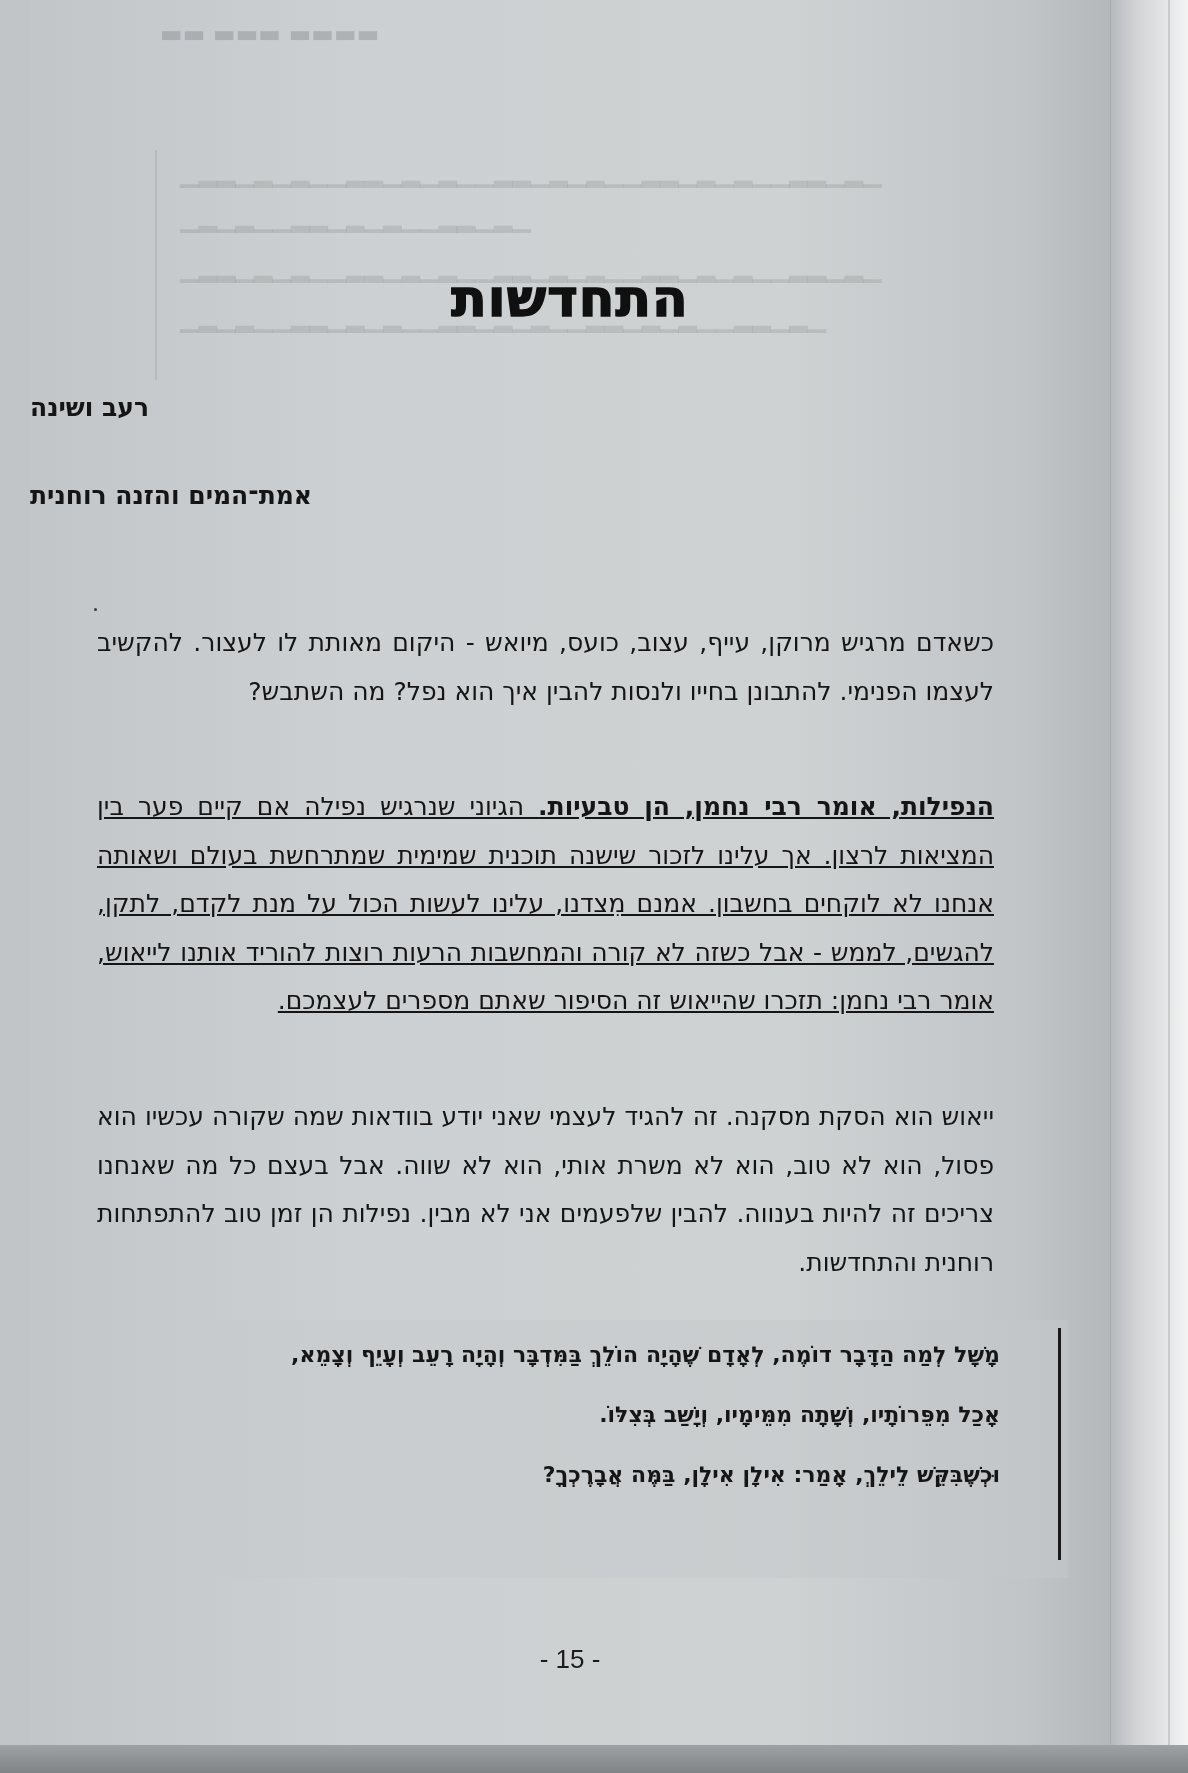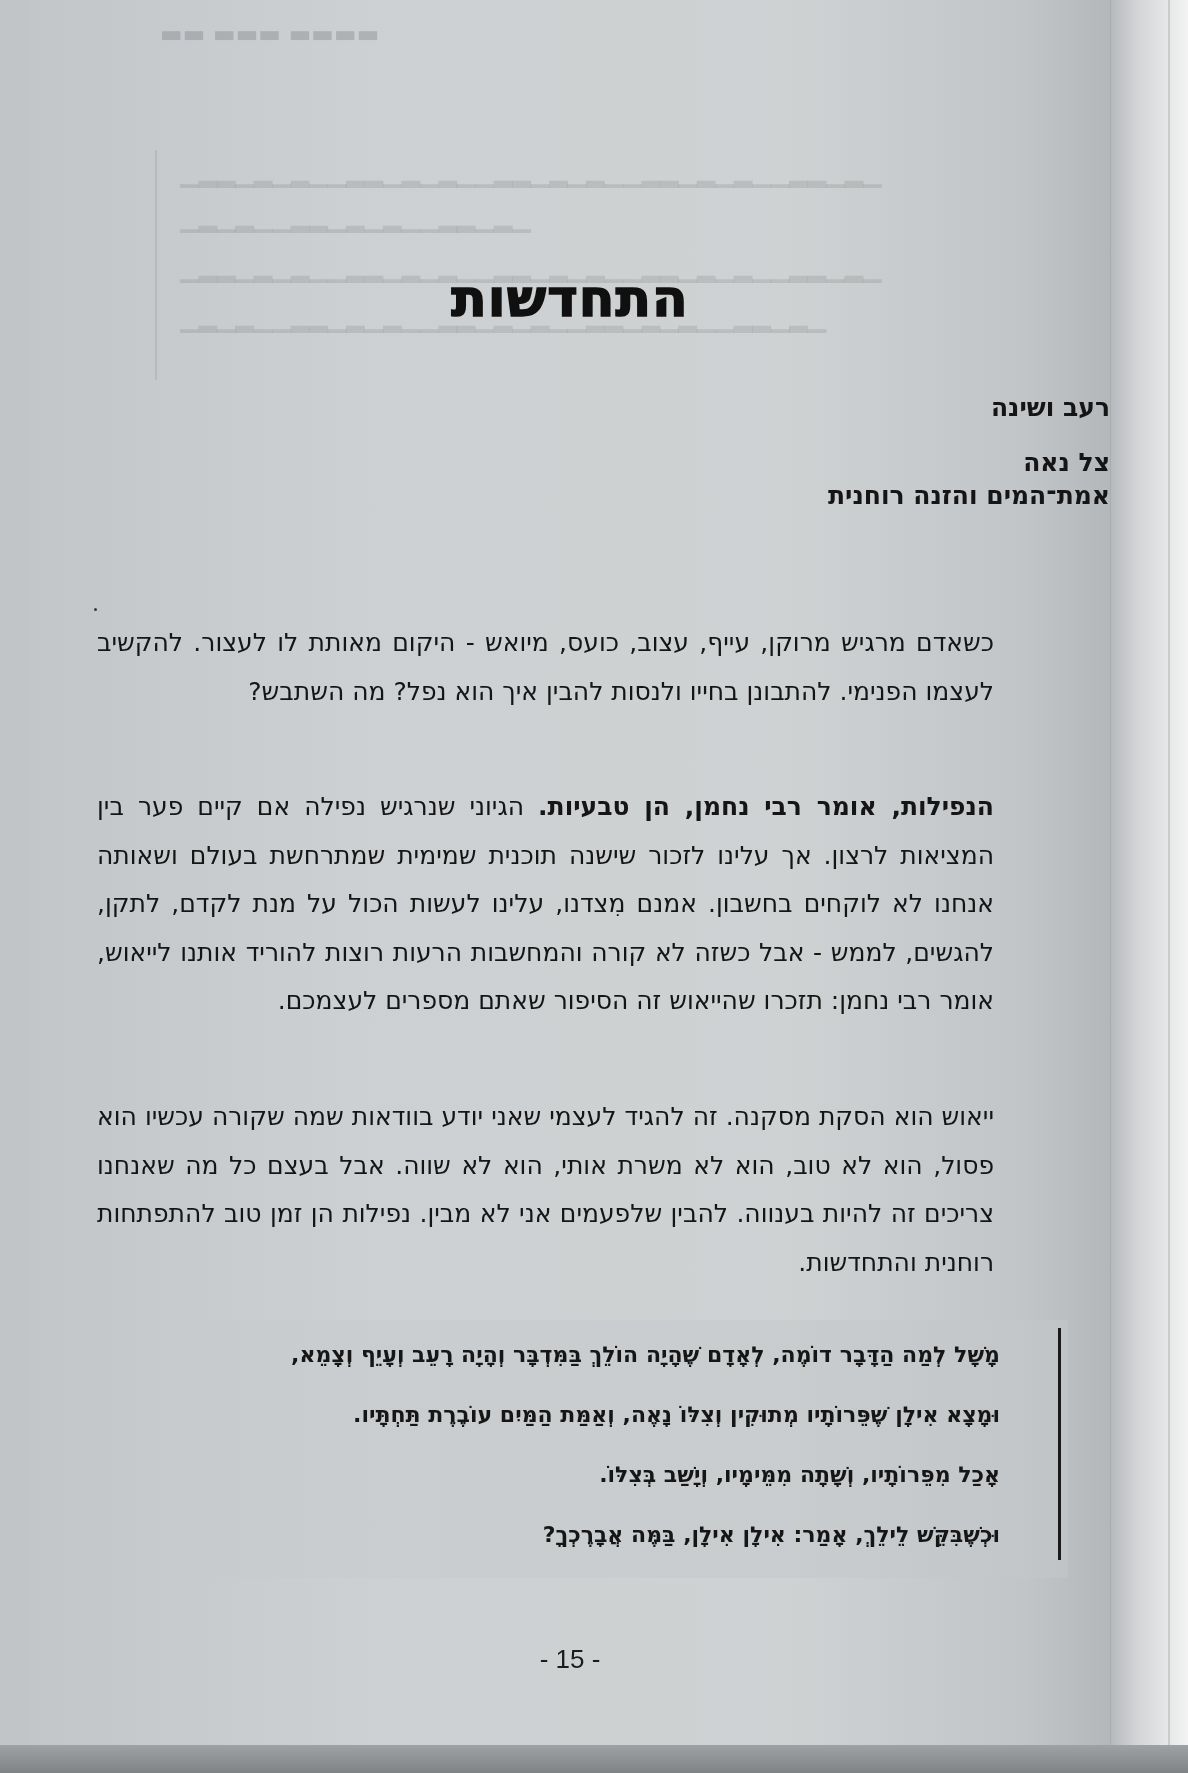--- a/index.html
+++ b/index.html
@@ -90,41 +90,41 @@
       font-weight: 900;
       font-size: 52px;
       letter-spacing: 1px;
       color: #101010;
       -webkit-text-stroke: 1.6px #101010;
     }
     .subtitle {
       position: absolute;
       left: 0;
       width: 1080px;
-      text-align: right;
+      text-align: left;
       font-weight: bold;
       font-size: 25px;
       color: #151515;
     }
     .subtitle-1 { top: 393px; }
     .subtitle-2 { top: 448px; }
     .subtitle-3 { top: 481px; }
 
     .body-text {
       position: absolute;
       right: 118px;
       width: 897px;
       font-size: 25px;
       line-height: 48.5px;
       text-align: justify;
       text-align-last: right;
       color: #151515;
     }
     .para-1 { top: 619px; }
-    .para-2 { top: 783px; }
+    .para-2 { top: 783px; text-decoration: underline; }
     .para-3 { top: 1093px; }
     .bold-lead { font-weight: bold; }
 
     .quote-block {
       position: absolute;
       top: 1320px;
       left: 138px;
       width: 900px;
       height: 258px;
       background: linear-gradient(90deg, rgba(200,203,205,0.45), rgba(196,199,201,0.6));
@@ -177,40 +177,38 @@
     <div class="ghost ghost-header">▬▬▬▬ ▬▬▬ ▬▬</div>
     <div class="ghost-frame"></div>
     <div class="ghost ghost-line" style="top:160px;">▁▂▁▂▂▁▁▂▁▂▁▂▂▁▁▂▁▂▁▂▂▁▁▂▁▂▁▂▂▁▁▂▁▂▁▂▂▁</div>
     <div class="ghost ghost-line" style="top:205px;">▁▂▁▂▂▁▁▂▁▂▁▂▂▁▁▂▁▂▁</div>
     <div class="ghost ghost-line" style="top:255px;">▁▂▁▂▂▁▁▂▁▂▁▂▂▁▁▂▁▂▁▂▂▁▁▂▁▂▁▂▂▁▁▂▁▂▁▂▂▁</div>
     <div class="ghost ghost-line" style="top:305px;">▁▂▁▂▂▁▁▂▁▂▁▂▂▁▁▂▁▂▁▂▂▁▁▂▁▂▁▂▂▁▁▂▁▂▁</div>
 
     <h1 class="chapter-title">התחדשות</h1>
 
     <div class="subtitle subtitle-1">רעב ושינה</div>
-    <div class="subtitle subtitle-2">צל נאה</div>
     <div class="subtitle subtitle-3">אמת־המים והזנה רוחנית</div>
 
     <p class="body-text para-1">
       <span class="bold-lead"></span><span>כשאדם מרגיש מרוקן, עייף, עצוב, כועס, מיואש - היקום מאותת לו לעצור. להקשיב לעצמו הפנימי. להתבונן בחייו ולנסות להבין איך הוא נפל? מה השתבש?</span>
     </p>
 
     <p class="body-text para-2">
       <span class="bold-lead">הנפילות, אומר רבי נחמן, הן טבעיות.</span><span> הגיוני שנרגיש נפילה אם קיים פער בין המציאות לרצון. אך עלינו לזכור שישנה תוכנית שמימית שמתרחשת בעולם ושאותה אנחנו לא לוקחים בחשבון. אמנם מִצדנו, עלינו לעשות הכול על מנת לקדם, לתקן, להגשים, לממש - אבל כשזה לא קורה והמחשבות הרעות רוצות להוריד אותנו לייאוש, אומר רבי נחמן: תזכרו שהייאוש זה הסיפור שאתם מספרים לעצמכם.</span>
     </p>
 
     <p class="body-text para-3">
       <span class="bold-lead"></span><span>ייאוש הוא הסקת מסקנה. זה להגיד לעצמי שאני יודע בוודאות שמה שקורה עכשיו הוא פסול, הוא לא טוב, הוא לא משרת אותי, הוא לא שווה. אבל בעצם כל מה שאנחנו צריכים זה להיות בענווה. להבין שלפעמים אני לא מבין. נפילות הן זמן טוב להתפתחות רוחנית והתחדשות.</span>
     </p>
 
     <div class="quote-block"></div>
     <div class="quote-bar"></div>
     <blockquote class="quote-lines">
       <span class="quote-line">מָשָׁל לְמַה הַדָּבָר דוֹמֶה, לְאָדָם שֶׁהָיָה הוֹלֵךְ בַּמִּדְבָּר וְהָיָה רָעֵב וְעָיֵף וְצָמֵא,</span>
-      <span class="quote-line">וּמָצָא אִילָן שֶׁפֵּרוֹתָיו מְתוּקִין וְצִלּוֹ נָאֶה, וְאַמַּת הַמַּיִם עוֹבֶרֶת תַּחְתָּיו.</span>
       <span class="quote-line">אָכַל מִפֵּרוֹתָיו, וְשָׁתָה מִמֵּימָיו, וְיָשַׁב בְּצִלּוֹ.</span>
       <span class="quote-line">וּכְשֶׁבִּקֵּשׁ לֵילֵךְ, אָמַר: אִילָן אִילָן, בַּמֶּה אֲבָרֶכְךָ?</span>
     </blockquote>
 
     <div class="page-number">- 15 -</div>
 
     <span class="speck" style="top:608px; left:64px;"></span>
   </div>
 
   <div class="page-edge"></div>

